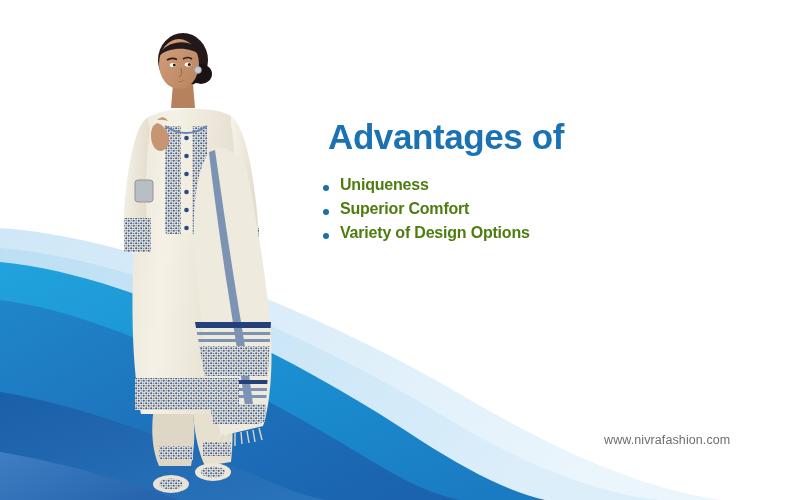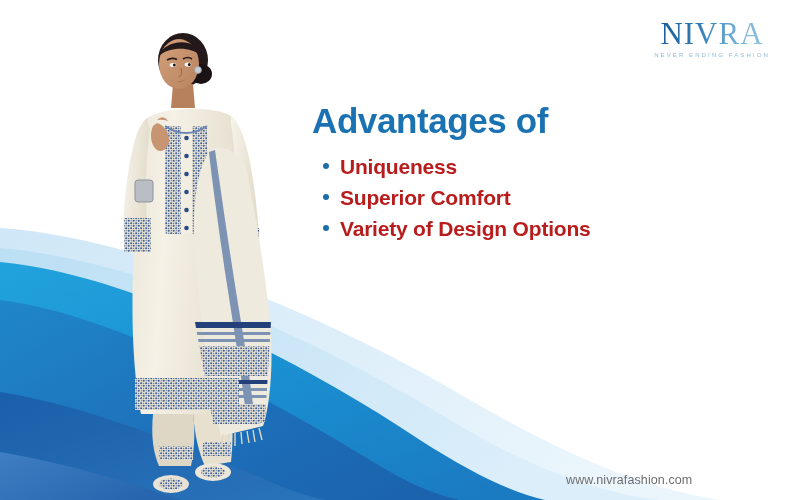--- a/index.html
+++ b/index.html
@@ -73,58 +73,57 @@
     left: 312px;
     top: 100px;
     width: 420px;
   }
   .headline {
     font-size: 35px;
     font-weight: bold;
     color: #1b72b3;
     line-height: 1.18;
     letter-spacing: -0.4px;
-    margin: 0;
+    margin: 16px;
   }
   .headline .hl-line {
     display: block;
   }
   .bullets {
     list-style: none;
     margin: 10px 0 0 0;
     padding: 0 0 0 28px;
   }
   .bullets li {
     position: relative;
-    font-size: 21px;
+    font-size: 16px;
     font-weight: bold;
-    color: #b91c1c;
+    color: #4d7c0f;
     line-height: 1.48;
     letter-spacing: -0.2px;
   }
   .bullets li::before {
     content: "";
     position: absolute;
     left: -17px;
     top: 12px;
     width: 6px;
     height: 6px;
     border-radius: 50%;
     background: #1d6fa8;
   }
 
   
   .site-url {
     position: absolute;
-    left: 566px;
+    left: 604px;
     top: 433px;
     font-size: 12.5px;
     color: #6e6e6e;
     letter-spacing: 0.1px;
-    margin-top: 40px;
   }
 </style>
 </head>
 <body>
 
 <div id="banner">
 
   <svg class="waves" viewBox="0 0 800 500" preserveAspectRatio="none">
     <defs>
       <linearGradient id="gPale" x1="0" y1="0" x2="1" y2="0.5">
@@ -280,24 +279,20 @@
         <path d="M158,408 l2,12"></path>
       <path d="M164,406 l3,12"></path>
     </g>
 
     <ellipse cx="76" cy="462" rx="18" ry="9" fill="#e8e3d6"></ellipse>
     <ellipse cx="76" cy="462" rx="12" ry="5.5" fill="url(#blockPrint)"></ellipse>
     <ellipse cx="118" cy="450" rx="18" ry="9" fill="#ece7da"></ellipse>
     <ellipse cx="118" cy="450" rx="12" ry="5.5" fill="url(#blockPrint)"></ellipse>
   </svg>
 
-  <div class="logo-block">
-    <div class="logo-word">NIVRA</div>
-    <div class="logo-tag">NEVER ENDING FASHION</div>
-  </div>
 
   <div class="content">
     <h1 class="headline">
       <span class="hl-line">Advantages of</span>
     </h1>
     <ul class="bullets">
       <li>Uniqueness</li>
       <li>Superior Comfort</li>
       <li>Variety of Design Options</li>
     </ul>

